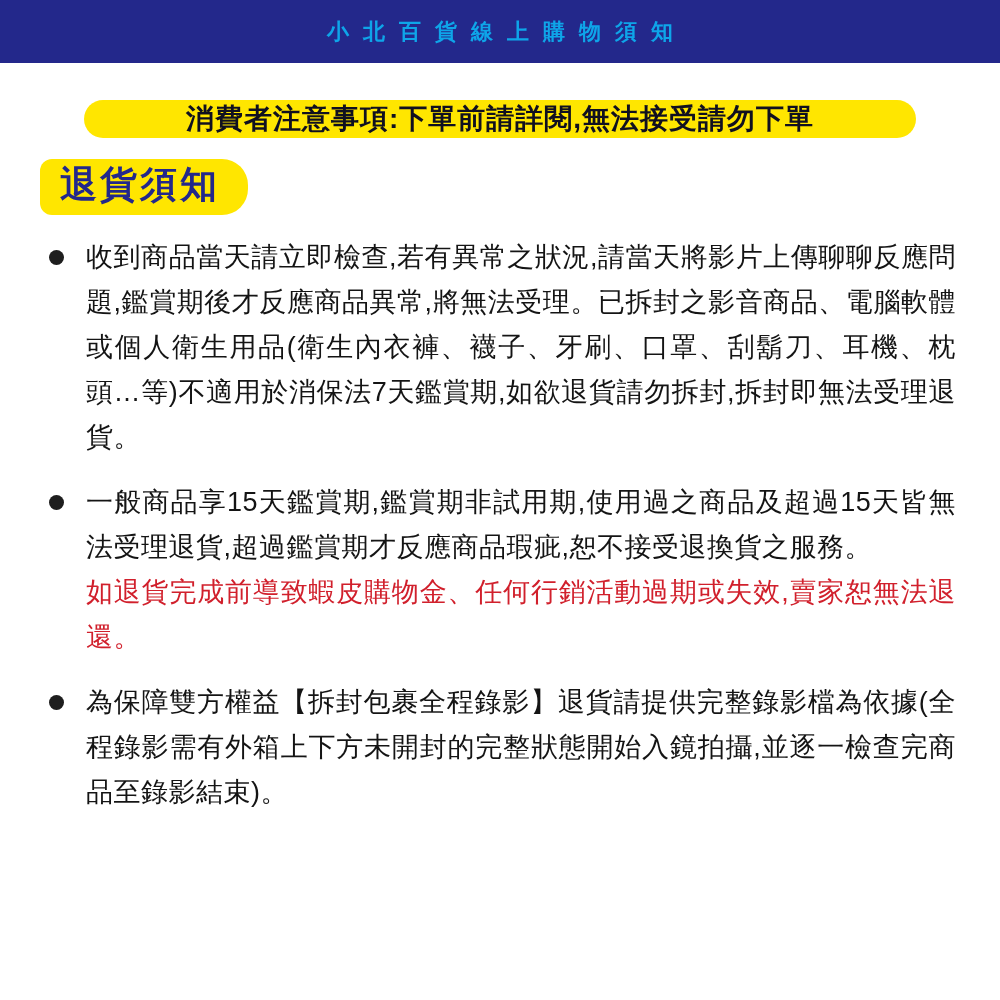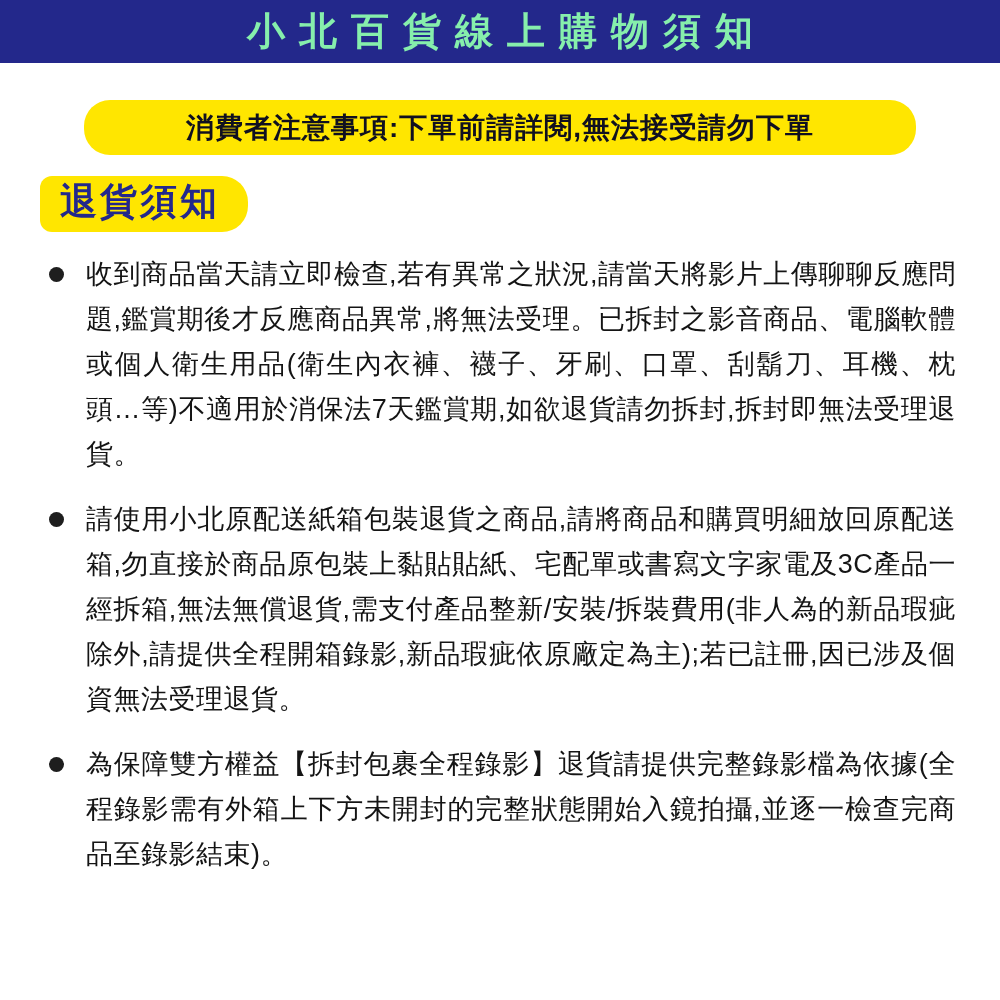--- a/index.html
+++ b/index.html
@@ -15,30 +15,30 @@
     background:#ffffff;
     font-family:"Liberation Sans","DejaVu Sans",sans-serif;
     overflow:hidden;
   }
   .header-bar{
     width:1000px;height:63px;
     background:var(--navy);
     display:flex;align-items:center;justify-content:center;
   }
   .page-title{
-    color:#86efac;
-    font-size:38px;
+    color:#0ea5e9;
+    font-size:22px;
     font-weight:bold;
     letter-spacing:14px;
     padding-left:14px; 
     white-space:nowrap;
   }
   .notice-pill{
     margin:37px auto 0 auto;
-    width:832px;height:55px;
+    width:832px;height:38px;
     background:var(--yellow);
     border-radius:26px;
     display:flex;align-items:center;justify-content:center;
   }
   .notice-text{
     font-size:28px;
     font-weight:bold;
     color:#101020;
     letter-spacing:1px;
     white-space:nowrap;
@@ -94,18 +94,18 @@
 <div class="notice-pill">
   <span class="notice-text">消費者注意事項:下單前請詳閱,無法接受請勿下單</span>
 </div>
 
 <div class="section-label">
   <span class="section-title">退貨須知</span>
 </div>
 
 <div class="bullet-list" id="bullet-list">
     <div class="bullet-item"><span class="bullet-dot"></span><span class="seg-black">收到商品當天請立即檢查,若有異常之狀況,請當天將影片上傳聊聊反應問題,鑑賞期後才反應商品異常,將無法受理。已拆封之影音商品、電腦軟體或個人衛生用品(衛生內衣褲、襪子、牙刷、口罩、刮鬍刀、耳機、枕頭…等)不適用於消保法7天鑑賞期,如欲退貨請勿拆封,拆封即無法受理退貨。</span></div>
-    <div class="bullet-item"><span class="bullet-dot"></span><span class="seg-black">請使用小北原配送紙箱包裝退貨之商品,請將商品和購買明細放回原配送箱,勿直接於商品原包裝上黏貼貼紙、宅配單或書寫文字家電及3C產品一經拆箱,無法無償退貨,需支付產品整新/安裝/拆裝費用(非人為的新品瑕疵除外,請提供全程開箱錄影,新品瑕疵依原廠定為主);若已註冊,因已涉及個資無法受理退貨。</span></div>
+    <div class="bullet-item"><span class="bullet-dot"></span><span class="seg-black">一般商品享15天鑑賞期,鑑賞期非試用期,使用過之商品及超過15天皆無法受理退貨,超過鑑賞期才反應商品瑕疵,恕不接受退換貨之服務。</span><br><span class="seg-red">如退貨完成前導致蝦皮購物金、任何行銷活動過期或失效,賣家恕無法退還。</span></div>
     <div class="bullet-item"><span class="bullet-dot"></span><span class="seg-black">為保障雙方權益【拆封包裹全程錄影】退貨請提供完整錄影檔為依據(全程錄影需有外箱上下方未開封的完整狀態開始入鏡拍攝,並逐一檢查完商品至錄影結束)。</span></div>
   </div>
 
 
 
 
 </body></html>

